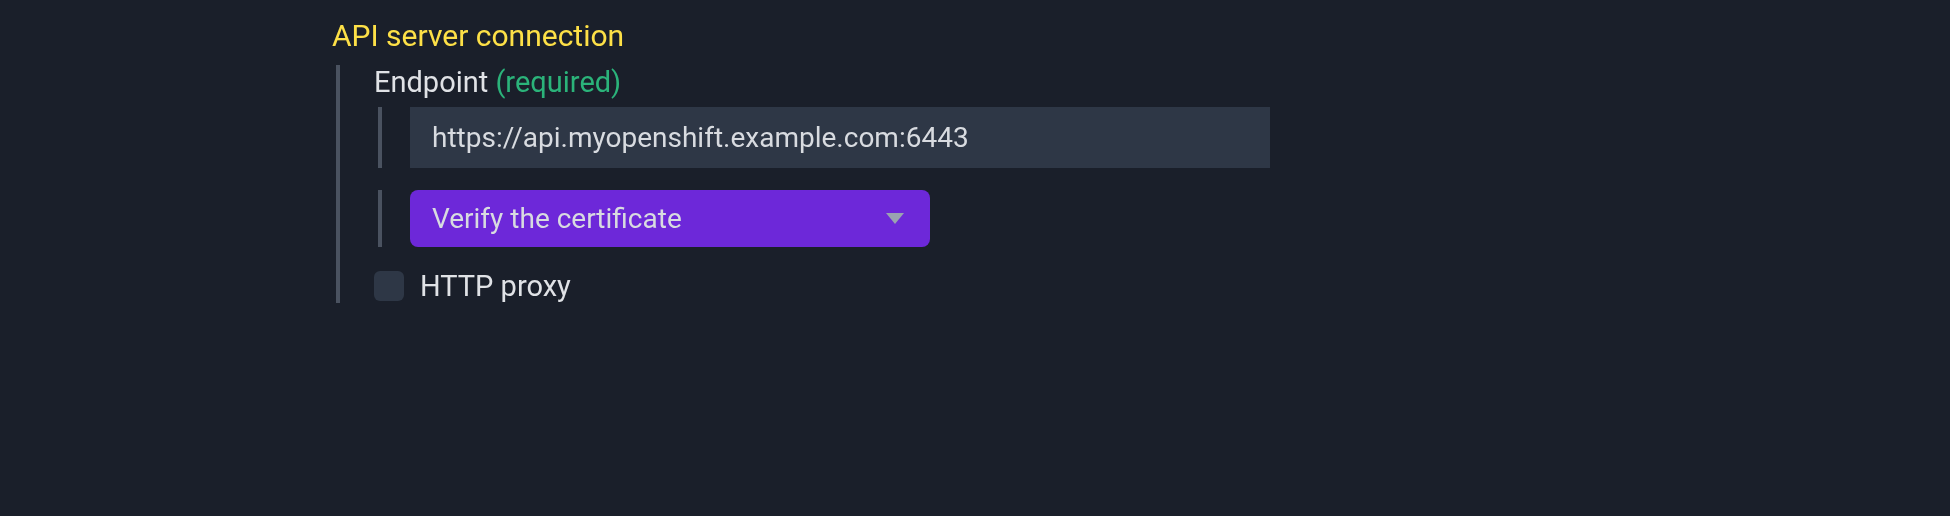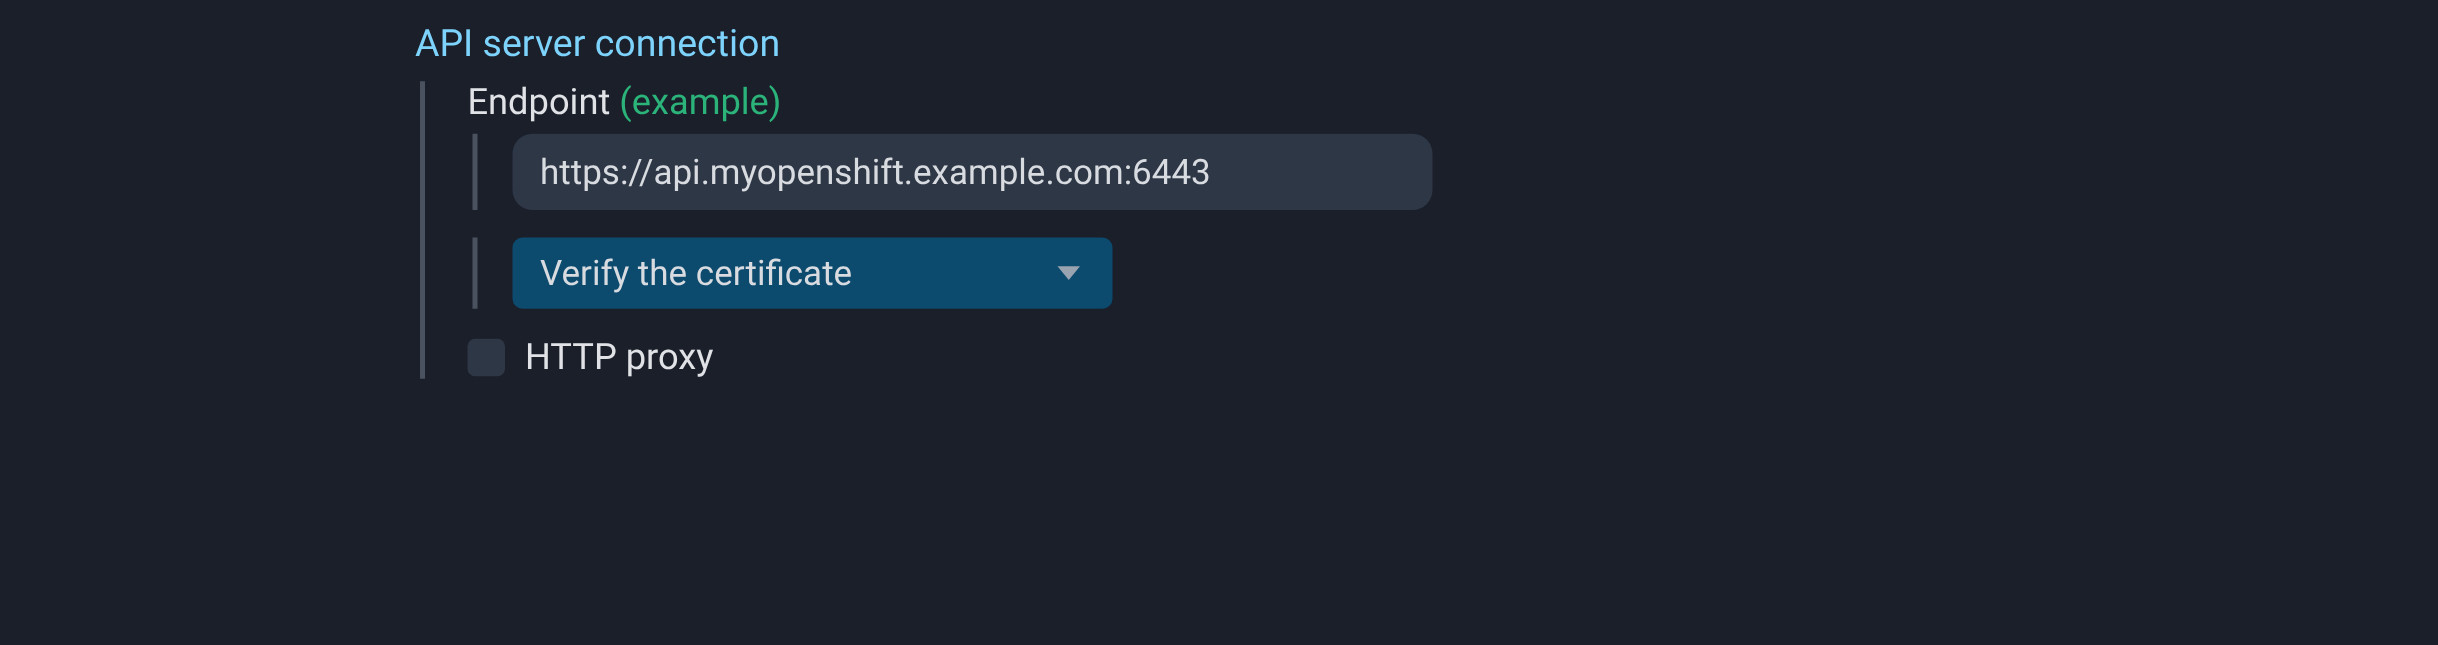--- a/index.html
+++ b/index.html
@@ -13,21 +13,21 @@
       font-family: -apple-system, BlinkMacSystemFont, "Segoe UI", Roboto, Helvetica, Arial, sans-serif;
       font-size: 28px;
       padding: 18px 0 0 332px;
       width: 1950px;
       height: 516px;
       overflow: hidden;
     }
     .section-title {
       font-size: 30px;
       font-weight: 400;
-      color: #7dd3fc;
+      color: #fde047;
       margin-bottom: 12px;
     }
     .section-body {
       border-left: 4px solid #4a5260;
       padding-left: 34px;
       margin-left: 4px;
     }
     .field-block {
       margin-bottom: 22px;
     }
@@ -41,33 +41,33 @@
       font-size: 29px;
     }
     .field-control {
       border-left: 4px solid #4a5260;
       padding-left: 28px;
       margin-left: 4px;
     }
     .text-input {
       background-color: #2e3746;
       border: none;
-      border-radius: 16px;
+      border-radius: 0;
       color: #d8dbe0;
       font-size: 28px;
       padding: 14px 22px;
-      width: 736px;
+      width: 860px;
       font-family: inherit;
       outline: none;
     }
     .select-wrapper {
-      background-color: #0c4a6e;
+      background-color: #6d28d9;
       border-radius: 8px;
       padding: 12px 22px;
-      width: 480px;
+      width: 520px;
       display: flex;
       align-items: center;
       justify-content: space-between;
       cursor: pointer;
       text-align: right;
     }
     .select-text {
       color: #d8dbe0;
       font-size: 28px;
     }
@@ -101,21 +101,21 @@
 </head>
 <body>
 
 <div>
   <div class="section-title">API server connection</div>
   <div class="section-body">
 
     <div class="field-block">
       <div class="field-label">
         <span>Endpoint</span>
-        <span class="required-tag">(example)</span>
+        <span class="required-tag">(required)</span>
       </div>
       <div class="field-control">
         <input type="text" class="text-input" value="https://api.myopenshift.example.com:6443" style="">
       </div>
     </div>
 
     <div class="field-block">
       <div class="field-control">
         <div class="select-wrapper">
           <span class="select-text">Verify the certificate</span>

